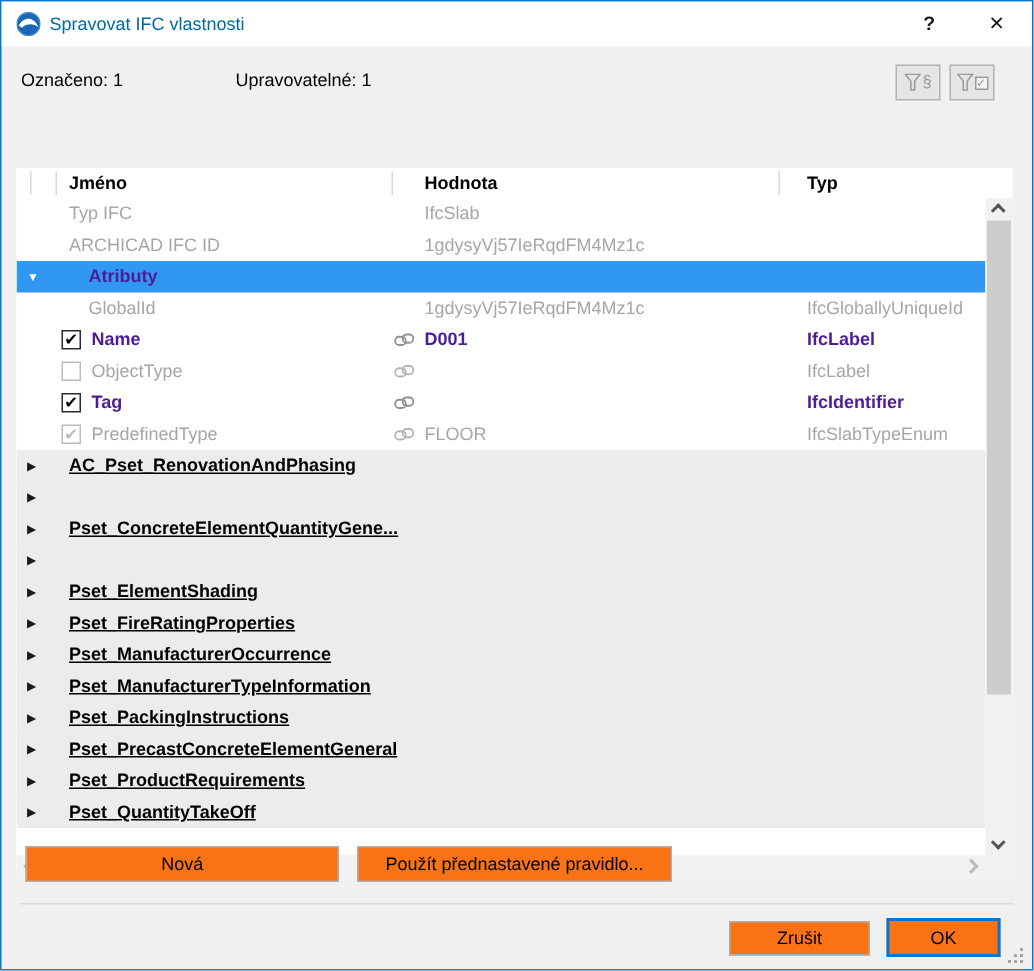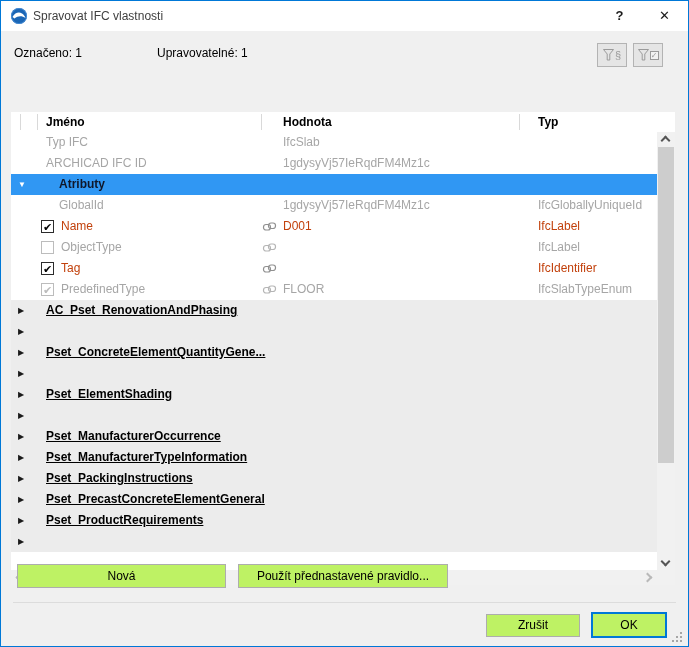--- a/index.html
+++ b/index.html
@@ -5,21 +5,21 @@
   * { margin:0; padding:0; box-sizing:border-box; }
   html,body { width:689px; height:647px; }
   body { font-family:"Liberation Sans","DejaVu Sans",sans-serif; font-size:12px; color:#1a1a1a; }
 
   .window { position:relative; width:689px; height:647px; background:#f0f0f0;
             border:1px solid #0078d7; overflow:hidden; }
 
   
   .titlebar { position:absolute; top:0; left:0; right:0; height:30px; background:#ffffff; }
   .app-icon { position:absolute; left:10px; top:7px; width:16px; height:16px; }
-  .title { position:absolute; left:32px; top:0; line-height:30px; color:#404040; }
+  .title { position:absolute; left:32px; top:0; line-height:30px; color:#0369a1; }
   .tb-btn { position:absolute; top:0; height:30px; width:45px; text-align:center;
             line-height:30px; color:#1a1a1a; cursor:default; }
   .tb-help { right:46px; font-weight:bold; font-size:13px; }
   .tb-close { right:1px; font-size:13px; }
 
   
   .info-label { position:absolute; top:45px; color:#000; }
   .lbl-selected { left:13px; }
   .lbl-editable { left:156px; }
 
@@ -44,23 +44,23 @@
   .row { position:relative; height:21px; width:646px; }
   .row span { white-space:nowrap; }
   .c-exp { position:absolute; left:7px; top:0; line-height:21px; font-size:8px; color:#1a1a1a; }
   .c-name { position:absolute; top:0; line-height:21px; }
   .ind-a { left:35px; } .ind-b { left:48px; } .ind-c { left:50px; }
   .c-link { position:absolute; left:250px; top:6px; }
   .c-value { position:absolute; left:272px; top:0; line-height:21px; }
   .c-typ { position:absolute; left:527px; top:0; line-height:21px; }
 
   .r-gray, .r-gray .c-name, .r-gray .c-value, .r-gray .c-typ { color:#a6a6a6; }
-  .r-edit .c-name, .r-edit .c-value, .r-edit .c-typ { font-weight:normal; color:#c2410c; }
+  .r-edit .c-name, .r-edit .c-value, .r-edit .c-typ { font-weight:bold; color:#4c1d95; }
   .r-sel { background:#3097f3; }
-  .r-sel .c-name { font-weight:bold; color:#0f172a; }
+  .r-sel .c-name { font-weight:bold; color:#4c1d95; }
   .r-sel .c-exp { color:#fff; }
   .r-group { background:#ececec; }
   .r-group .c-name { font-weight:bold; color:#000;text-decoration:underline; }
 
   .cb { position:absolute; left:30px; top:4px; width:13px; height:13px; background:#fff;
         border:1px solid #2b2b2b; text-align:center; }
   .cb span { display:block; font-size:11px; line-height:12px; color:#000; font-weight:bold; }
   .cb.disabled { border-color:#bcbcbc; }
   .cb.disabled span { color:#bcbcbc; }
 
@@ -68,21 +68,21 @@
   .vscroll { position:absolute; top:20px; right:0; width:18px; height:438px; background:#f1f1f1; }
   .vthumb { position:absolute; left:1px; right:1px; top:15px; height:316px; background:#cdcdcd; }
   .chev { display:block; width:7px; height:7px; border-left:2px solid #555; border-bottom:2px solid #555; }
   .chev-up { position:absolute; left:5px; top:5px; transform:rotate(135deg); }
   .chev-down { position:absolute; left:5px; bottom:5px; transform:rotate(-45deg); }
   .hscroll { position:absolute; bottom:0; left:0; right:0; height:15px; background:#f1f1f1; }
   .chev-left { position:absolute; left:6px; top:4px; transform:rotate(45deg); border-color:#b9b9b9; }
   .chev-right { position:absolute; right:24px; top:4px; transform:rotate(-135deg); border-color:#b9b9b9; }
 
   
-  .btn { position:absolute; background:#bef264; border:1px solid #adadad; color:#000;
+  .btn { position:absolute; background:#f97316; border:1px solid #adadad; color:#000;
          text-align:center; cursor:default; }
   .btn-new { left:16px; top:563px; width:209px; height:24px; line-height:22px; }
   .btn-rule { left:237px; top:563px; width:210px; height:24px; line-height:22px; }
   .hr { position:absolute; left:12px; right:12px; top:601px; height:1px; background:#dcdcdc; }
   .btn-cancel { left:485px; top:613px; width:94px; height:23px; line-height:21px; }
   .btn-ok { left:590px; top:611px; width:76px; height:26px; line-height:22px; border:2px solid #0078d7; }
   .grip { position:absolute; right:5px; bottom:3px; }
 </style>
 </head>
 <body>
@@ -212,20 +212,21 @@
       </div>
       <div class="row r-group">
         <span class="c-exp">▶</span>
       </div>
       <div class="row r-group">
         <span class="c-exp">▶</span>
         <span class="c-name ind-a">Pset_ElementShading</span>
       </div>
       <div class="row r-group">
         <span class="c-exp">▶</span>
+        <span class="c-name ind-a">Pset_FireRatingProperties</span>
       </div>
       <div class="row r-group">
         <span class="c-exp">▶</span>
         <span class="c-name ind-a">Pset_ManufacturerOccurrence</span>
       </div>
       <div class="row r-group">
         <span class="c-exp">▶</span>
         <span class="c-name ind-a">Pset_ManufacturerTypeInformation</span>
       </div>
       <div class="row r-group">
@@ -235,20 +236,21 @@
       <div class="row r-group">
         <span class="c-exp">▶</span>
         <span class="c-name ind-a">Pset_PrecastConcreteElementGeneral</span>
       </div>
       <div class="row r-group">
         <span class="c-exp">▶</span>
         <span class="c-name ind-a">Pset_ProductRequirements</span>
       </div>
       <div class="row r-group">
         <span class="c-exp">▶</span>
+        <span class="c-name ind-a">Pset_QuantityTakeOff</span>
       </div>
 
     </div>
 
     <div class="vscroll">
       <span class="chev chev-up"></span>
       <div class="vthumb"></div>
       <span class="chev chev-down"></span>
     </div>
 

